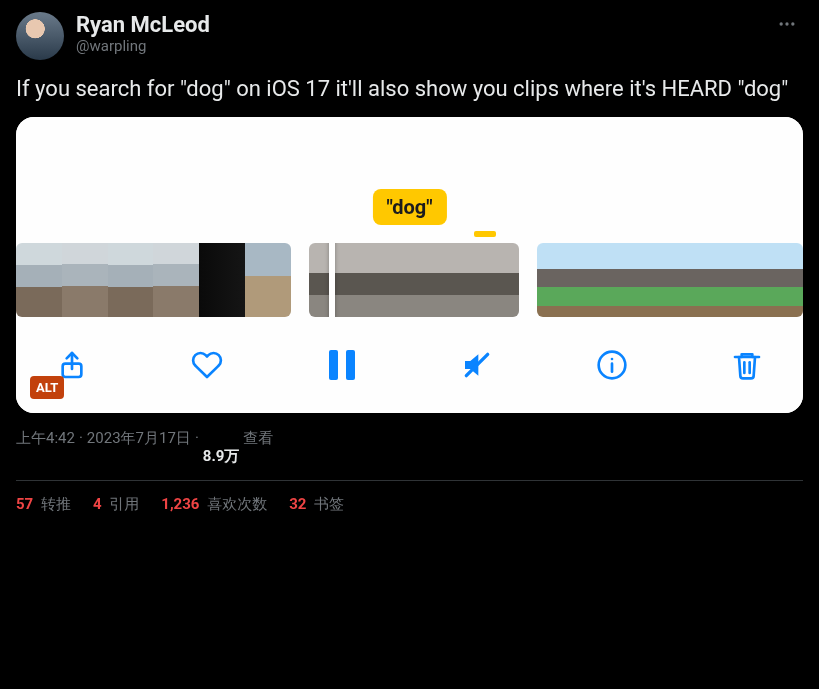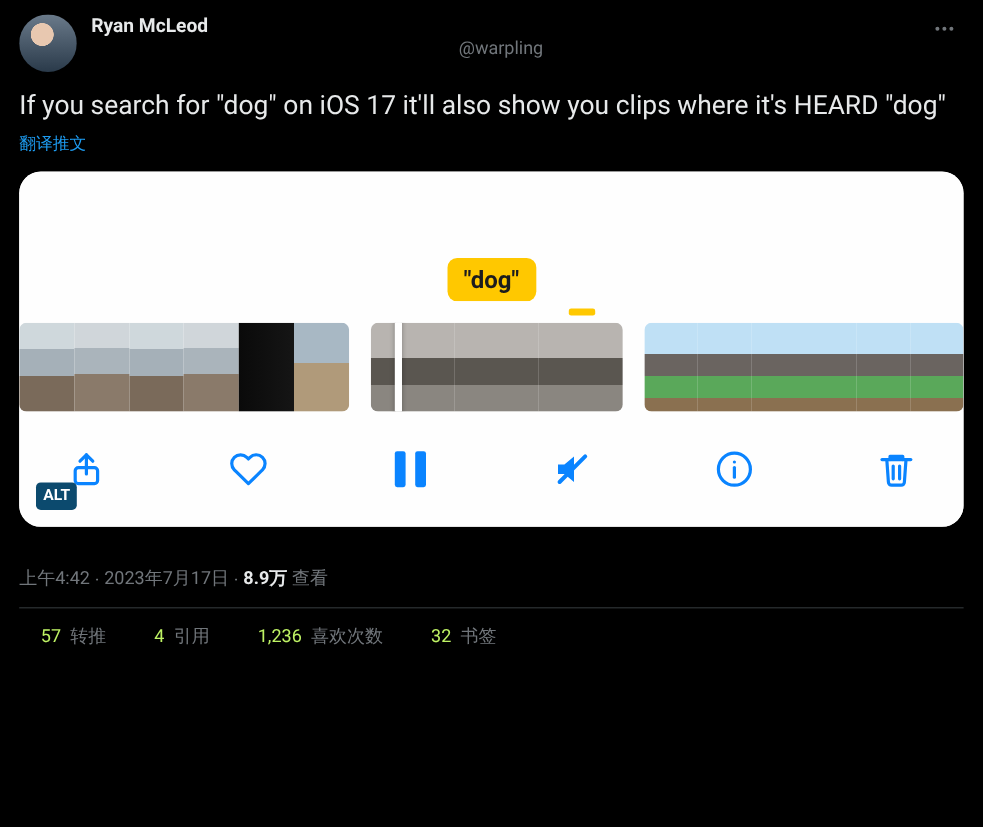--- a/index.html
+++ b/index.html
@@ -22,28 +22,27 @@
   .avatar {
     width: 48px;
     height: 48px;
     border-radius: 50%;
     flex-shrink: 0;
     background: radial-gradient(circle at 40% 35%, #e8c8b0 0 22%, transparent 23%),
                 linear-gradient(180deg, #6a7a8a 0%, #2a3a4a 100%);
   }
   .names { flex: 1; }
   .display-name {
-    font-size: 16px;
+    font-size: 22px;
     font-weight: 700;
     color: #e7e9ea;
   }
   .handle {
     font-size: 15px;
     color: #71767b;
-    text-align: center;
   }
   .more {
     color: #71767b;
     font-size: 20px;
     padding: 2px 6px;
     border-radius: 50%;
   }
   .tweet-text {
     margin-top: 14px;
     font-size: 22px;
@@ -152,53 +151,52 @@
   .pause-bars span {
     width: 9px;
     height: 30px;
     background: #0a84ff;
     border-radius: 2px;
   }
   .alt-badge {
     position: absolute;
     left: 14px;
     bottom: 14px;
-    background: #0c4a6e;
+    background: #c2410c;
     color: #fff;
     font-size: 13px;
     font-weight: 700;
     padding: 4px 6px;
     border-radius: 4px;
   }
   .meta-row {
     margin-top: 16px;
     font-size: 15px;
     color: #71767b;
     display: flex;
-    align-items: flex-end;
+    align-items: flex-start;
     gap: 4px;
   }
   .meta-row .bold { color: #e7e9ea; font-weight: 700; margin-top: 18px; }
   .divider {
     height: 1px;
     background: #2f3336;
     margin-top: 14px;
   }
   .stats-row {
     display: flex;
     gap: 22px;
     padding-top: 14px;
     font-size: 15px;
     color: #71767b;
   }
   .stats-row .num {
-    color: #bef264;
-    font-weight: 400;
+    color: #ef4444;
+    font-weight: 700;
     margin-right: 4px;
-    margin-left: 18px;
   }
 </style>
 </head>
 <body>
 
 <div class="tweet">
   <div class="header">
     <div class="avatar"></div>
     <div class="names">
       <div class="display-name">Ryan McLeod</div>
@@ -207,21 +205,20 @@
     <div class="more">
       <svg viewBox="0 0 24 24" width="20" height="20" fill="currentColor">
           <circle cx="5" cy="12" r="2"></circle>
           <circle cx="12" cy="12" r="2"></circle>
           <circle cx="19" cy="12" r="2"></circle>
         </svg>
     </div>
   </div>
 
   <div class="tweet-text">If you search for "dog" on iOS 17 it'll also show you clips where it's HEARD "dog"</div>
-  <div class="translate-link">翻译推文</div>
 
   <div class="media-card">
     <div class="media-top">
       <div class="search-chip">"dog"</div>
     </div>
     <div class="timeline-row">
       <div class="yellow-mark"></div>
       <div class="clip-group g1">
         <div class="thumb dog-a"></div>
         <div class="thumb dog-b"></div>

